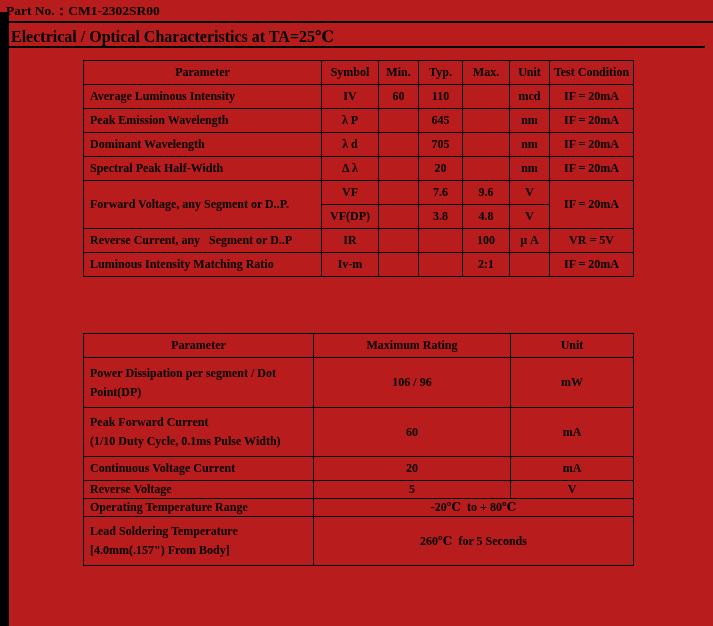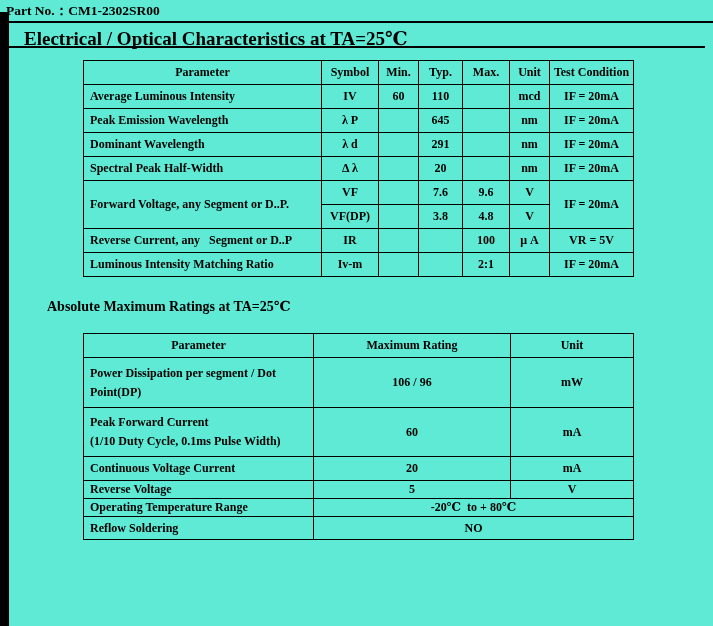--- a/index.html
+++ b/index.html
@@ -1,40 +1,40 @@
 <!DOCTYPE html>
 <html><head>
 <meta charset="utf-8">
 <style>
   * { box-sizing: border-box; }
   html, body { margin: 0; padding: 0; background: #ffffff; }
   .page {
     position: relative;
     width: 713px;
     height: 626px;
-    background: #5eead4;
+    background: #b91c1c;
     overflow: hidden;
     font-family: "Liberation Serif", "DejaVu Serif", serif;
     color: #000;
   }
   .left-bar {
     position: absolute; left: 0; top: 12px;
     width: 9px; height: 614px; background: #000;
   }
   .part-no {
     position: absolute; left: 6px; top: 2px;
     font-size: 13.5px; font-weight: bold; white-space: nowrap;
   }
   .top-rule {
     position: absolute; left: 0; top: 21px;
     width: 713px; height: 2px; background: #000;
   }
   .sec1-title {
-    position: absolute; left: 24px; top: 27px;
-    font-size: 19px; font-weight: bold; white-space: nowrap;
+    position: absolute; left: 11px; top: 27px;
+    font-size: 16px; font-weight: bold; white-space: nowrap;
   }
   .sec1-rule {
     position: absolute; left: 8px; top: 46px;
     width: 697px; height: 2px; background: #000;
   }
   .sec2-title {
     position: absolute; left: 47px; top: 298px;
     font-size: 14px; font-weight: bold; white-space: nowrap;
   }
   table { border-collapse: collapse; table-layout: fixed; border-radius: 17px; }
@@ -106,21 +106,21 @@
         <td></td>
         <td>645</td>
         <td></td>
         <td>nm</td>
         <td>IF = 20mA</td>
       </tr>
       <tr>
         <td class="p">Dominant Wavelength</td>
         <td>λ d</td>
         <td></td>
-        <td>291</td>
+        <td>705</td>
         <td></td>
         <td>nm</td>
         <td>IF = 20mA</td>
       </tr>
       <tr>
         <td class="p">Spectral Peak Half-Width</td>
         <td>Δ λ</td>
         <td></td>
         <td>20</td>
         <td></td>
@@ -157,21 +157,20 @@
         <td>Iv-m</td>
         <td></td>
         <td></td>
         <td>2:1</td>
         <td></td>
         <td>IF = 20mA</td>
       </tr>
     </tbody>
   </table>
 
-  <div class="sec2-title">Absolute Maximum Ratings at TA=25℃</div>
 
   <table class="t2">
     <colgroup>
       <col style="width:230px">
         <col style="width:197px">
         <col style="width:123px">
     </colgroup>
     <tbody>
       <tr class="h24">
         <th>Parameter</th>
@@ -201,20 +200,23 @@
       </tr>
       <tr class="h25">
         <td class="p">Reverse Voltage</td>
         <td>5</td>
         <td>V</td>
       </tr>
       <tr class="h25">
         <td class="p">Operating Temperature Range</td>
         <td colspan="2">-20℃&nbsp; to + 80℃</td>
       </tr>
-      <tr class="h23">
-        <td class="p">Reflow Soldering</td>
-        <td colspan="2">NO</td>
+      <tr class="h49">
+        <td class="p">
+          <span class="l">Lead Soldering Temperature</span>
+          <span class="l">[4.0mm(.157") From Body]</span>
+        </td>
+        <td colspan="2">260℃&nbsp; for 5 Seconds</td>
       </tr>
     </tbody>
   </table>
 
 </div>
 
 </body></html>

